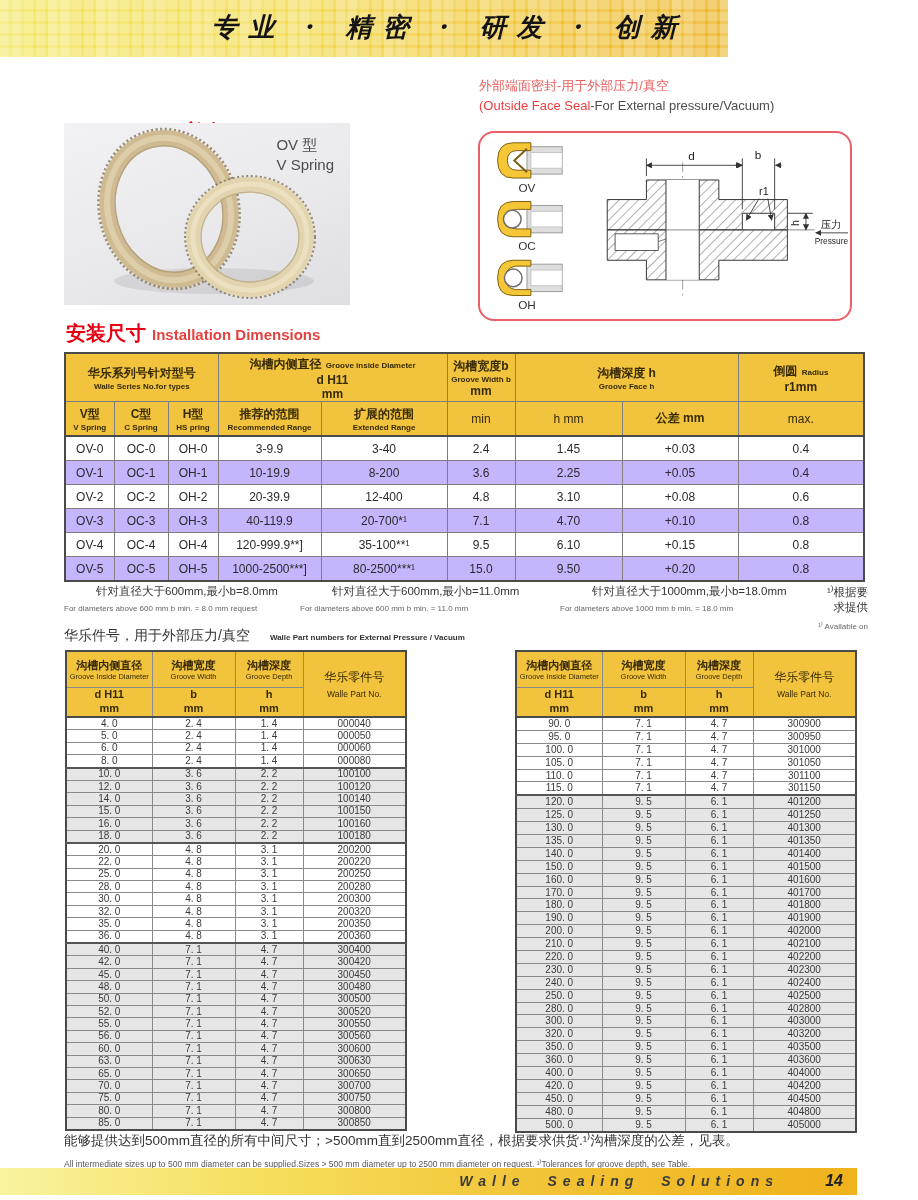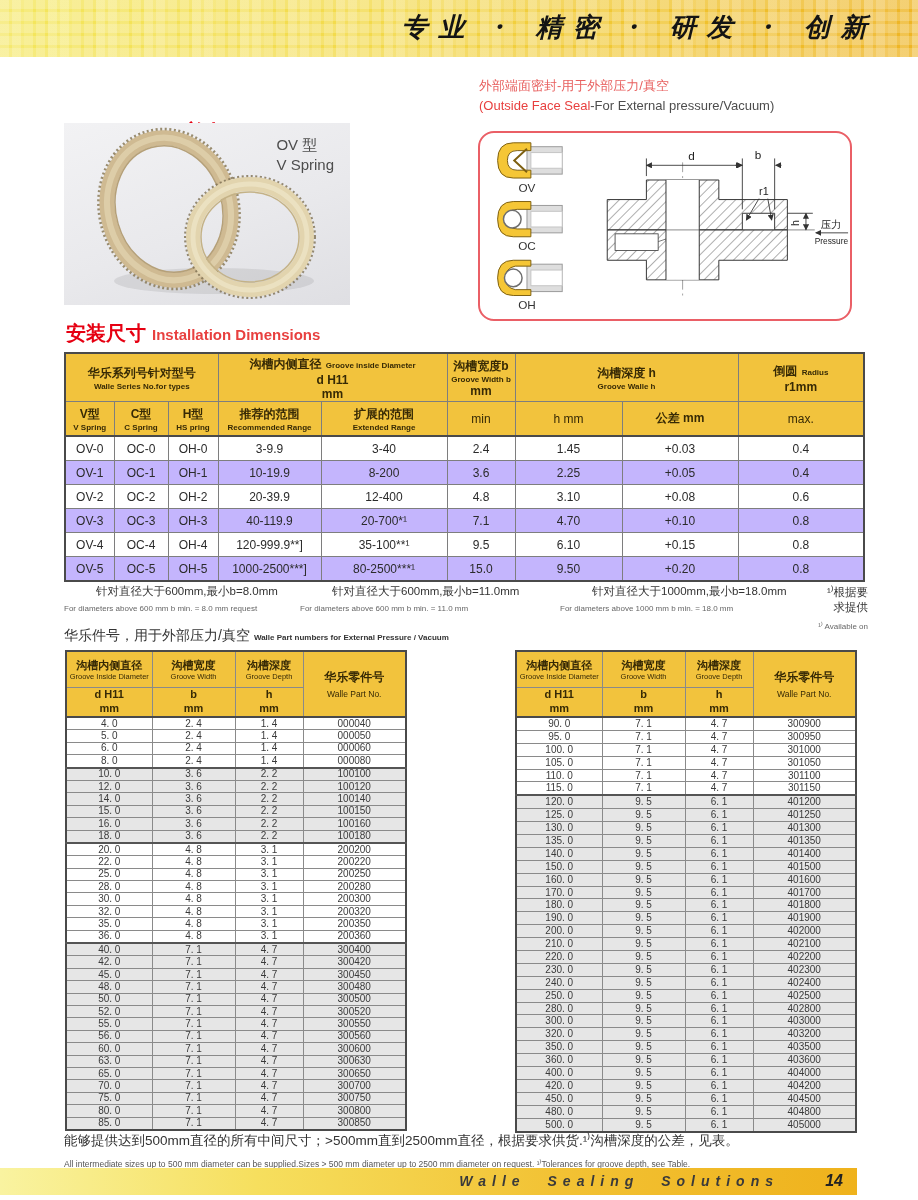--- a/index.html
+++ b/index.html
@@ -1,20 +1,20 @@
 <!DOCTYPE html>
 <html><head>
 <meta charset="utf-8">
 <style>
   html,body{margin:0;padding:0;background:#fff;}
   .page{position:relative;width:918px;height:1200px;background:#fff;overflow:hidden;
         font-family:"Liberation Sans",sans-serif;color:#333;}
 
   
-  .banner{position:absolute;left:0;top:0;width:918px;height:57px;
+  .banner{position:absolute;left:0;top:0;width:728px;height:57px;
     background:
       repeating-linear-gradient(0deg, rgba(255,255,255,.20) 0 9px, rgba(255,255,255,0) 9px 12px),
       repeating-linear-gradient(90deg, rgba(255,255,255,.20) 0 9px, rgba(255,255,255,0) 9px 12px),
       repeating-linear-gradient(90deg, rgba(255,255,255,.10) 0 24px, rgba(255,255,255,0) 24px 48px),
       linear-gradient(100deg,#f4e75f 0%,#f3da4b 40%,#f0c42f 72%,#eeb424 100%);}
   .slogan{position:absolute;right:40px;top:10px;font-family:"DejaVu Serif",serif;
     font-size:26px;font-weight:bold;font-style:italic;color:#141414;letter-spacing:11px;white-space:nowrap;}
 
   
   .brand-title{position:absolute;left:67px;top:84px;font-size:24px;font-weight:bold;color:#e60012;white-space:nowrap;margin-top:34px;}
@@ -32,21 +32,21 @@
   
   .diagram{position:absolute;left:478px;top:131px;width:374px;height:190px;
     border:2px solid #ea5f66;border-radius:16px;background:#fff;box-sizing:border-box;}
   .diagram svg{display:block;width:100%;height:100%;}
 
   
   .sec1{position:absolute;left:66px;top:320px;white-space:nowrap;}
   .sec1 .cn{font-size:20px;font-weight:bold;color:#e60012;font-family:"DejaVu Serif",serif;}
   .sec1 .en{font-size:15px;color:#e8403f;margin-left:6px;}
   .sec2{position:absolute;left:64px;top:627px;font-size:14px;color:#333;white-space:nowrap;}
-  .sec2 .en{margin-left:4px;}
+  .sec2 .en{margin-left:20px;}
 
   
   table{border-collapse:collapse;table-layout:fixed;}
   .main-table{position:absolute;left:64px;top:352px;width:799px;border:2px solid #4a4a4a;}
   .main-table th,.main-table td{border:1px solid #7e7e7e;text-align:center;vertical-align:middle;padding:0 2px;}
   .main-table thead th{background:#f2c33d;color:#372a05;}
   .main-table .hr1 th{height:46px;}
   .main-table .hr2 th{height:33px;margin-top:44px;}
   .main-table thead{border-bottom:2px solid #4a4a4a;}
   .cn{font-size:12px;font-weight:bold;}
@@ -62,21 +62,21 @@
   .fn .en-l{font-size:8px;color:#666;margin-top:5px;}
 
   
   .part-table{position:absolute;top:650px;width:340px;border:2px solid #4a4a4a;}
   .pt-left{left:65px;} .pt-right{left:515px;}
   .part-table th,.part-table td{border:1px solid #8a8a8a;text-align:center;vertical-align:middle;padding:0;}
   .part-table thead th{background:#f2c33d;color:#372a05;}
   .part-table thead{border-bottom:2px solid #4a4a4a;}
   .pcn{font-size:11px;font-weight:bold;}
   .pen{font-size:7.5px;font-weight:normal;line-height:1.1;}
-  .pcn-big{font-size:12px;font-weight:bold;}
+  .pcn-big{font-size:12px;font-weight:normal;}
   .pen2{font-size:8.5px;font-weight:normal;margin-top:3px;}
   .psub{font-size:11px;font-weight:bold;line-height:1.25;}
   .part-table .phr1 th{height:35px;}
   .part-table .phr2 th{height:28px;}
   .pt-left tbody td{height:11.4px;font-size:10px;line-height:1;color:#3a3a3a;background:#fff;}
   .pt-right tbody td{height:11.9px;font-size:10px;line-height:1;color:#3a3a3a;background:#fff;}
   .part-table tbody tr.shade td{background:#e6e6e6;}
   .part-table tbody tr.gstart td{border-top:2px solid #555;margin-left:12px;}
 
   
@@ -227,21 +227,21 @@
           <div class="cn">d H11</div>
           <div class="cn">mm</div>
         </th>
         <th rowspan="1">
           <div class="cn">沟槽宽度b</div>
           <div class="en">Groove Width b</div>
           <div class="cn">mm</div>
         </th>
         <th colspan="2">
           <div class="cn">沟槽深度 h</div>
-          <div class="en">Groove Walle h</div>
+          <div class="en">Groove Face h</div>
         </th>
         <th>
           <div><span class="cn">倒圆</span> <span class="en">Radius</span></div>
           <div class="cn">r1mm</div>
         </th>
       </tr>
       <tr class="hr2">
         <th>
             <div class="cn">V型</div>
             <div class="en">V Spring</div>

